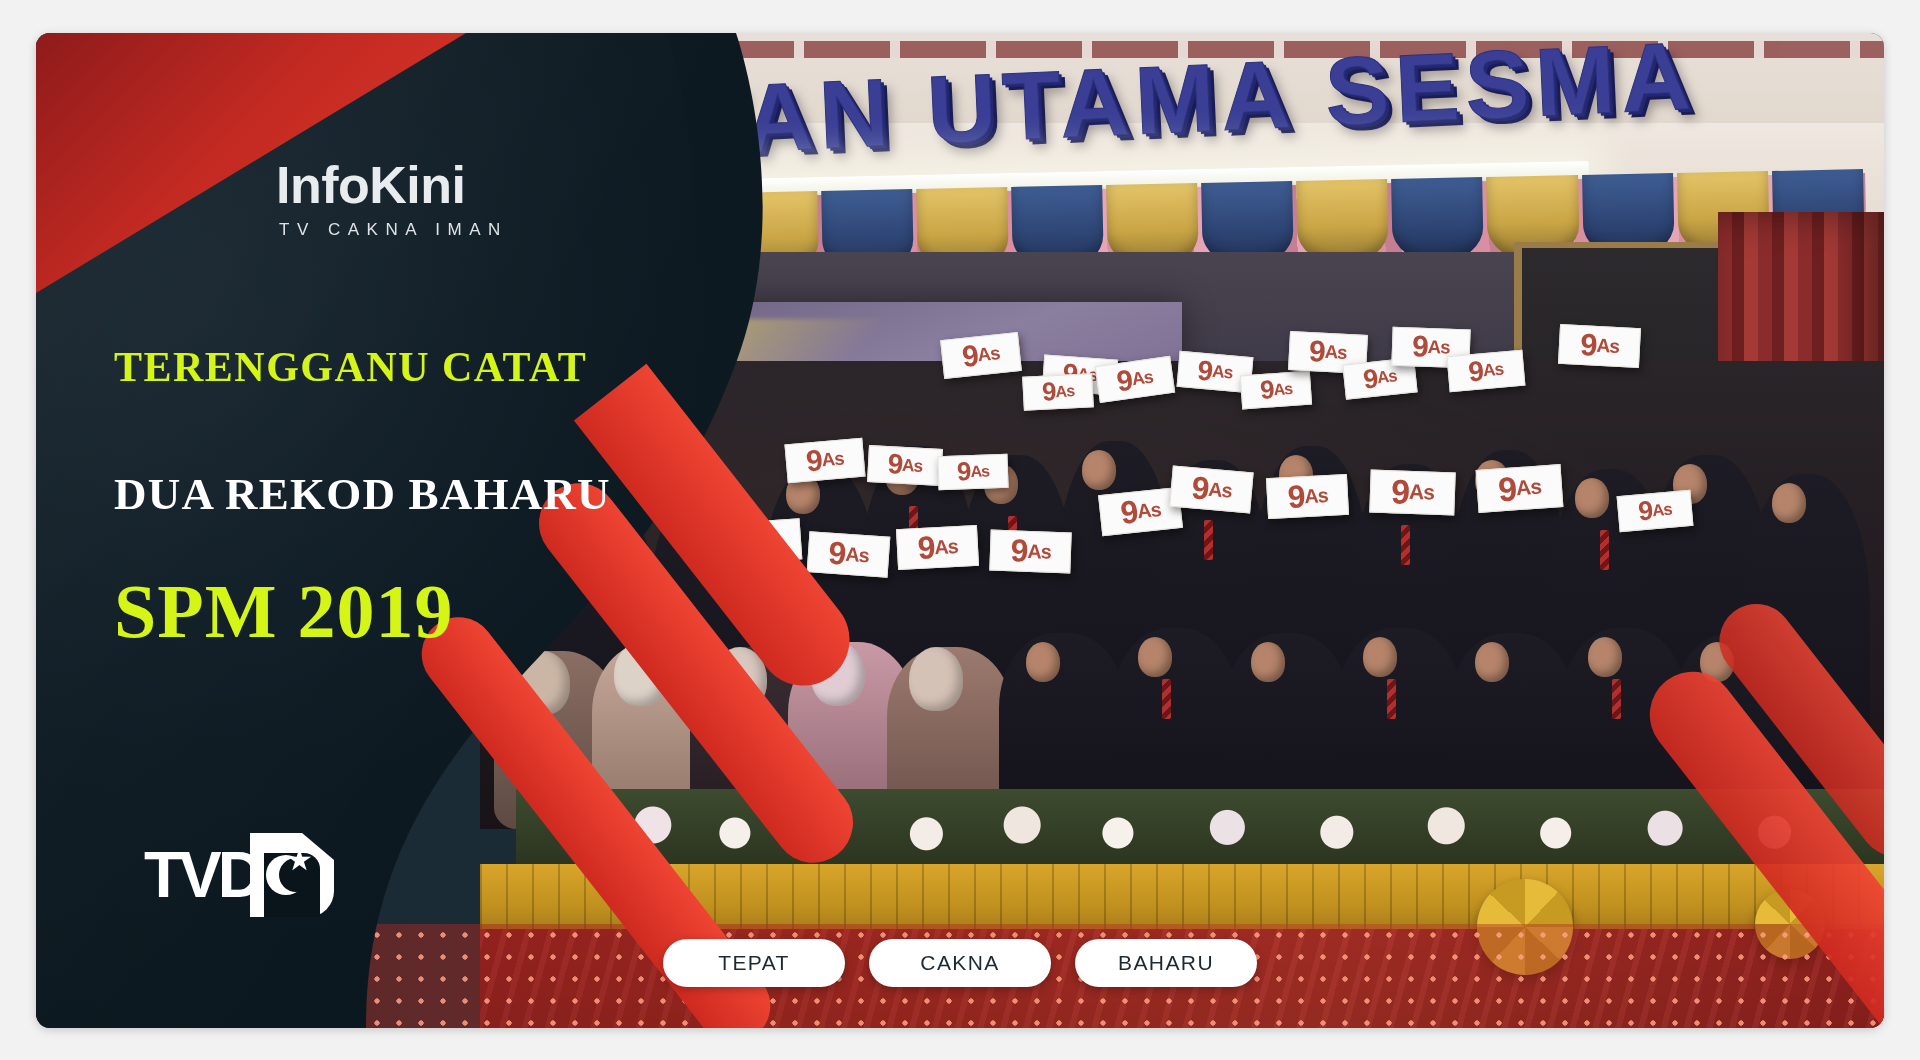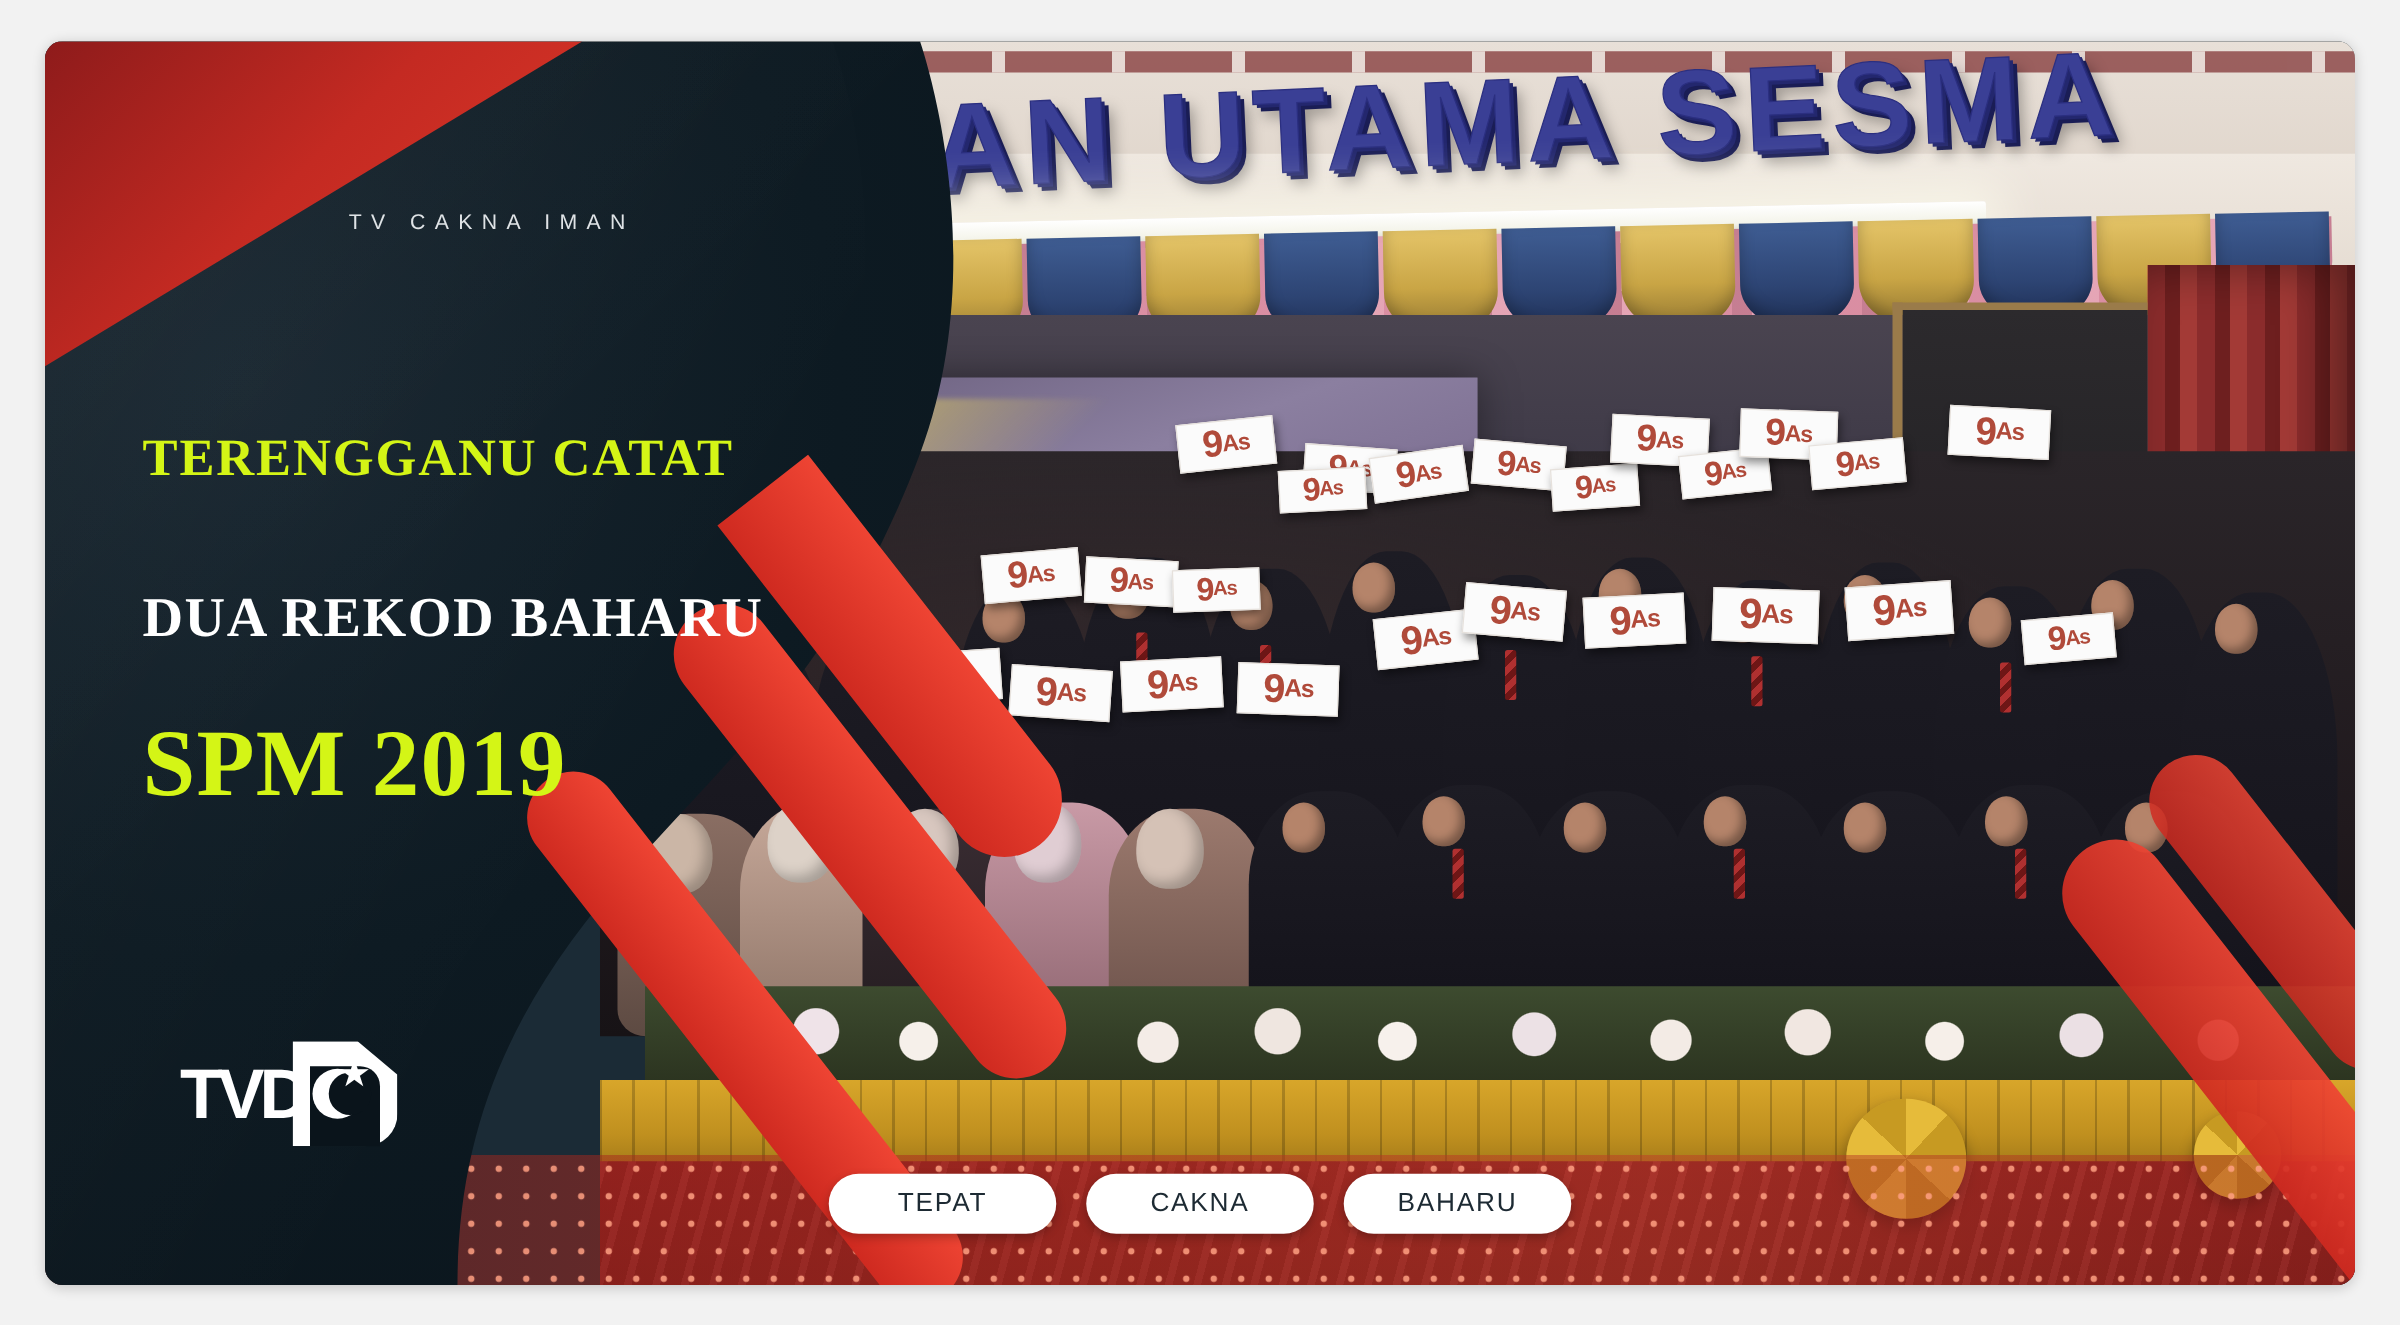--- a/index.html
+++ b/index.html
@@ -376,21 +376,21 @@
   .logo {
     position:absolute;
     left: 108px; top: 800px;
     z-index: 20;
     display:flex; align-items:center;
   }
   .logo-text {
     color:#ffffff;
     font-family:"Liberation Sans", sans-serif;
     font-weight:bold;
-    font-size: 56px;
+    font-size: 64px;
     letter-spacing: -4px;
     line-height:.92;
   }
   .logo-mark {
     position:relative;
     width: 84px; height: 84px;
     margin-left: -10px;
   }
   .logo-mark .d {
     position:absolute; inset:0;
@@ -676,20 +676,21 @@
 
     <div class="red-wedge"></div>
 
     <div class="stripe" style="left:505px; top:455px; width:360px; height:92px; transform:rotate(52deg); border-radius:0 999px 999px 0;"></div>
     <div class="stripe" style="left:430px; top:600px; width:460px; height:80px; transform:rotate(52deg);"></div>
     <div class="stripe" style="left:300px; top:760px; width:520px; height:74px; transform:rotate(52deg);"></div>
     <div class="stripe" style="left:1540px; top:790px; width:470px; height:86px; transform:rotate(52deg); opacity:.92;"></div>
     <div class="stripe" style="left:1640px; top:660px; width:300px; height:74px; transform:rotate(52deg); opacity:.85;"></div>
 
     <div class="brand">
+      <div class="brand-name">InfoKini</div>
       <div class="brand-sub">TV CAKNA IMAN</div>
     </div>
 
     <div class="txt kicker">TERENGGANU CATAT</div>
     <div class="txt line2">DUA REKOD BAHARU</div>
     <div class="txt line3">SPM 2019</div>
 
     <div class="logo">
       <span class="logo-text">TVD</span>
       <span class="logo-mark">

